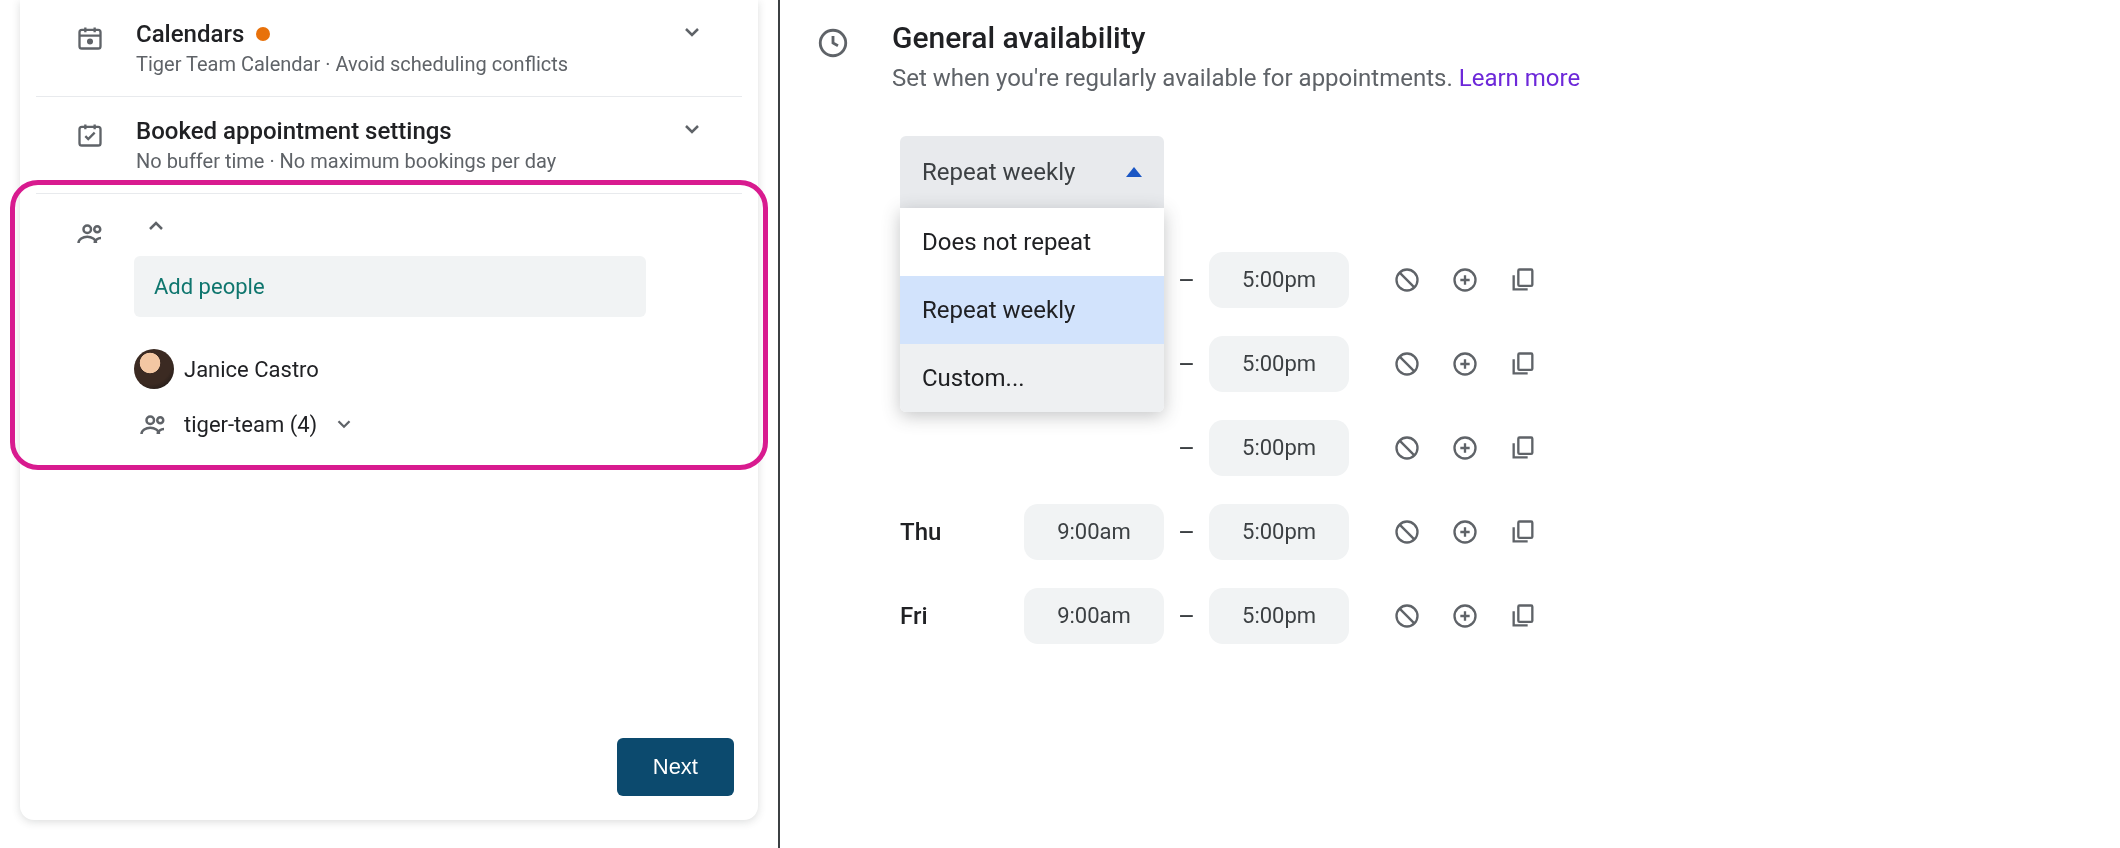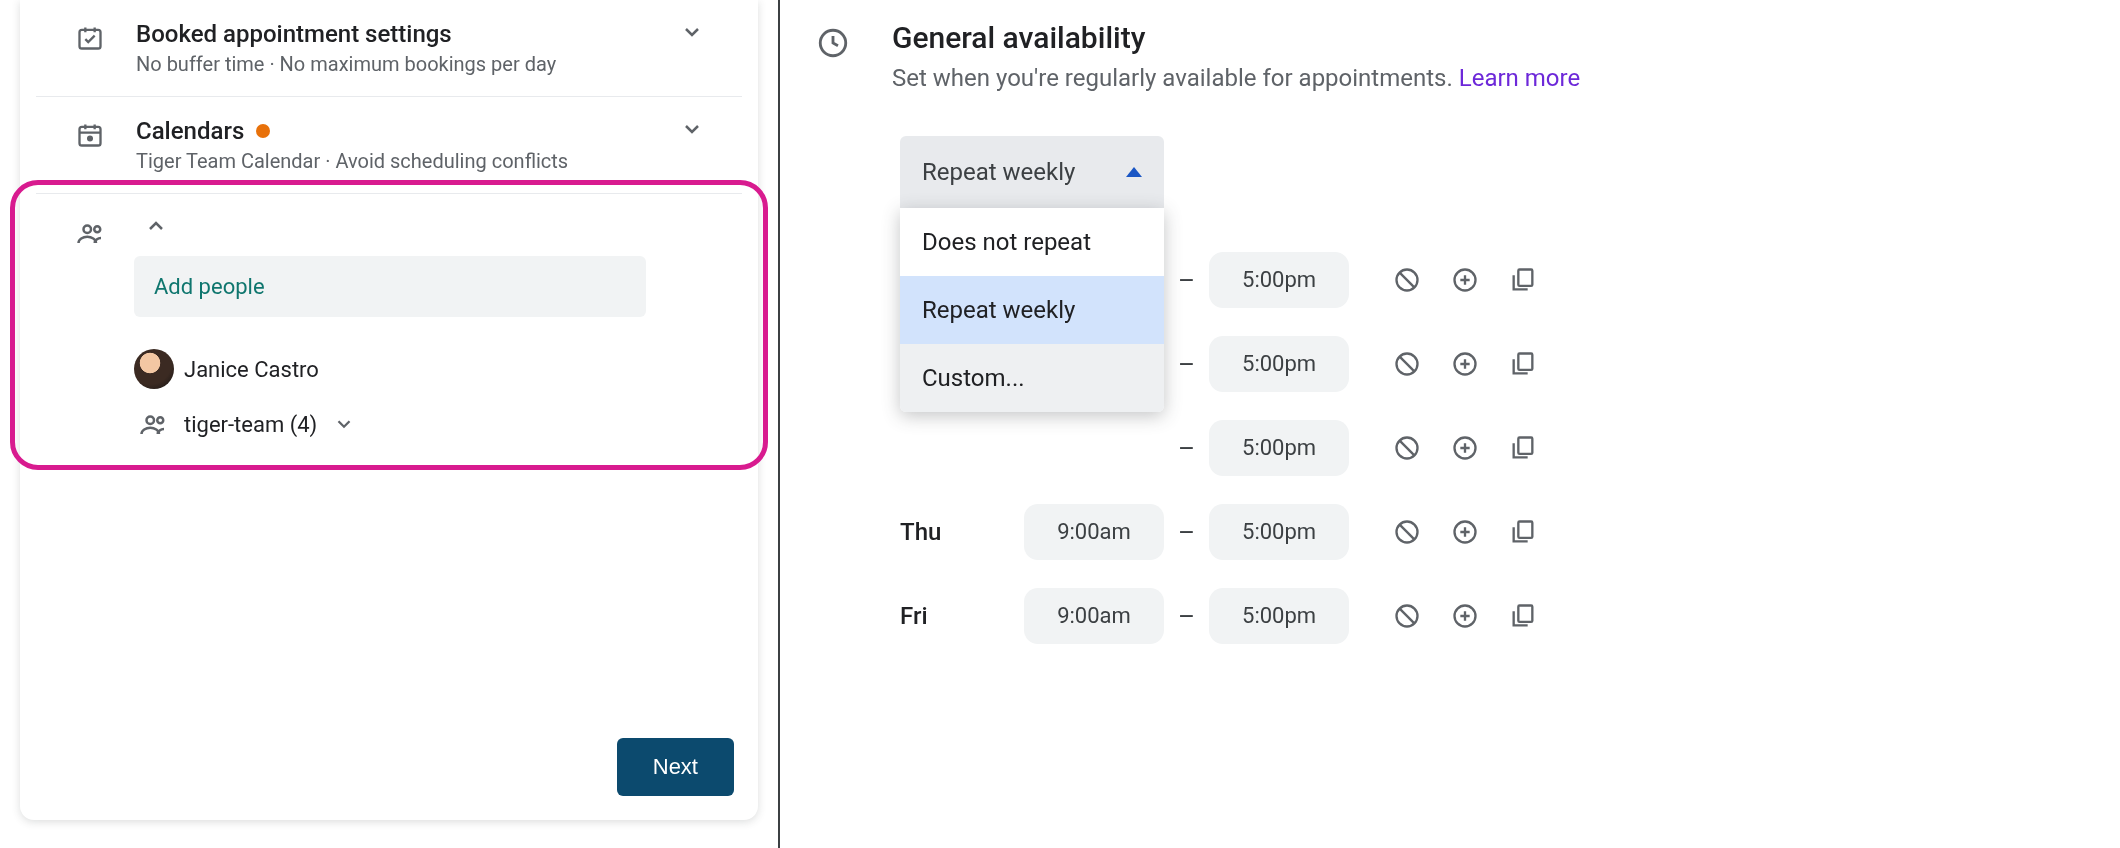--- a/index.html
+++ b/index.html
@@ -237,49 +237,49 @@
 </head>
 <body>
 
 <div class="left-panel">
   <div class="card">
 
     <div class="section">
       <div class="icon-col">
         <svg width="28" height="28" viewBox="0 0 24 24" fill="none" stroke="#5f6368" stroke-width="2">
             <rect x="3" y="5" width="18" height="16" rx="2"></rect>
-            <path d="M8 3v4M16 3v4"></path>
-            <path d="M8 13l2.5 2.5L16 10"></path>
-          </svg>
-      </div>
-      <div class="text-col">
-        <div class="section-title">Booked appointment settings</div>
-        <div class="section-sub">No buffer time · No maximum bookings per day</div>
-      </div>
-      <div class="chev-col">
-        <svg width="24" height="24" viewBox="0 0 24 24" fill="none" stroke="#5f6368" stroke-width="2.5">
-            <path d="M6 9l6 6 6-6"></path>
-          </svg>
-      </div>
-    </div>
-
-    <div class="section">
-      <div class="icon-col">
-        <svg width="28" height="28" viewBox="0 0 24 24" fill="none" stroke="#5f6368" stroke-width="2">
-            <rect x="3" y="5" width="18" height="16" rx="2"></rect>
             <path d="M8 3v4M16 3v4M3 10h18"></path>
             <circle cx="12" cy="15" r="1.6" fill="#5f6368"></circle>
           </svg>
       </div>
       <div class="text-col">
         <div class="section-title">
           <span>Calendars</span>
           <span class="orange-dot"></span>
         </div>
         <div class="section-sub">Tiger Team Calendar · Avoid scheduling conflicts</div>
+      </div>
+      <div class="chev-col">
+        <svg width="24" height="24" viewBox="0 0 24 24" fill="none" stroke="#5f6368" stroke-width="2.5">
+            <path d="M6 9l6 6 6-6"></path>
+          </svg>
+      </div>
+    </div>
+
+    <div class="section">
+      <div class="icon-col">
+        <svg width="28" height="28" viewBox="0 0 24 24" fill="none" stroke="#5f6368" stroke-width="2">
+            <rect x="3" y="5" width="18" height="16" rx="2"></rect>
+            <path d="M8 3v4M16 3v4"></path>
+            <path d="M8 13l2.5 2.5L16 10"></path>
+          </svg>
+      </div>
+      <div class="text-col">
+        <div class="section-title">Booked appointment settings</div>
+        <div class="section-sub">No buffer time · No maximum bookings per day</div>
       </div>
       <div class="chev-col">
         <svg width="24" height="24" viewBox="0 0 24 24" fill="none" stroke="#5f6368" stroke-width="2.5">
             <path d="M6 9l6 6 6-6"></path>
           </svg>
       </div>
     </div>
 
     <div class="section no-border" style="padding-bottom:8px;">
       <div class="icon-col">

